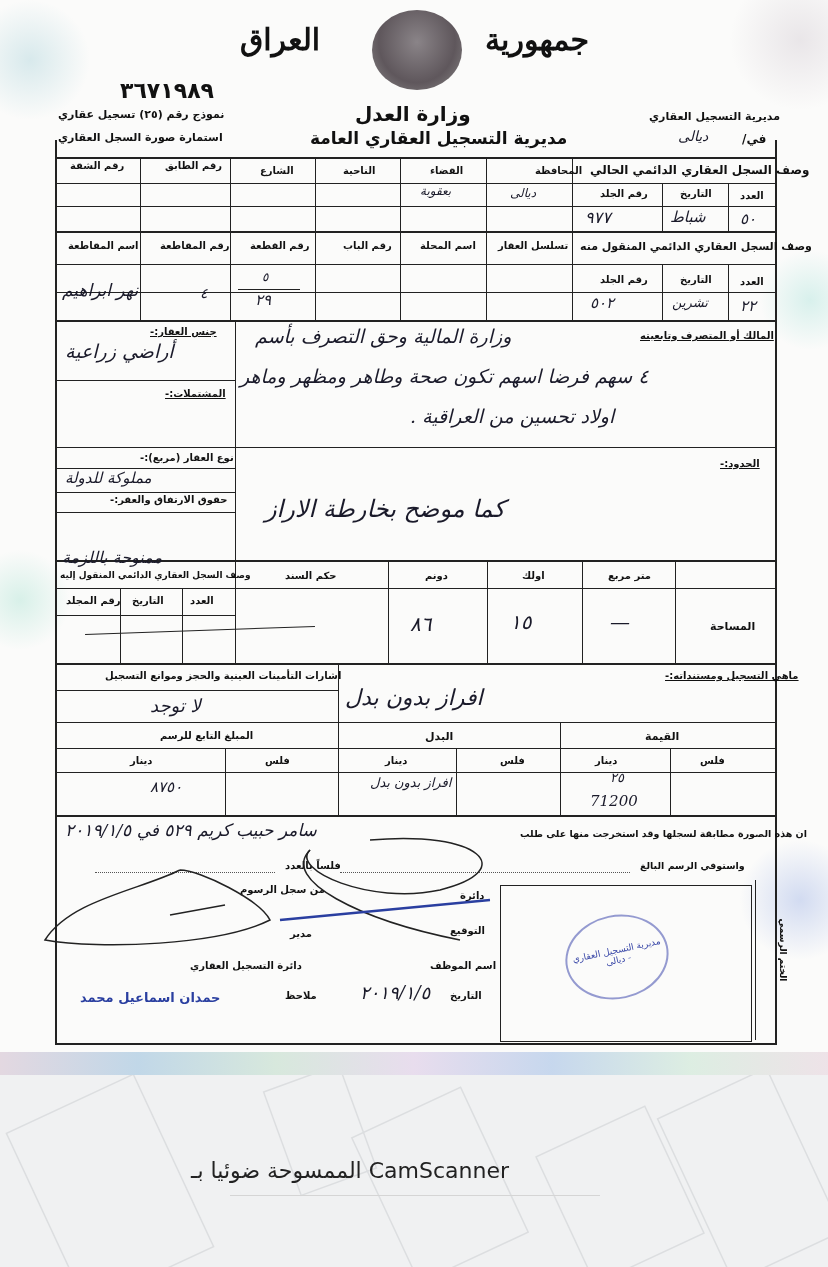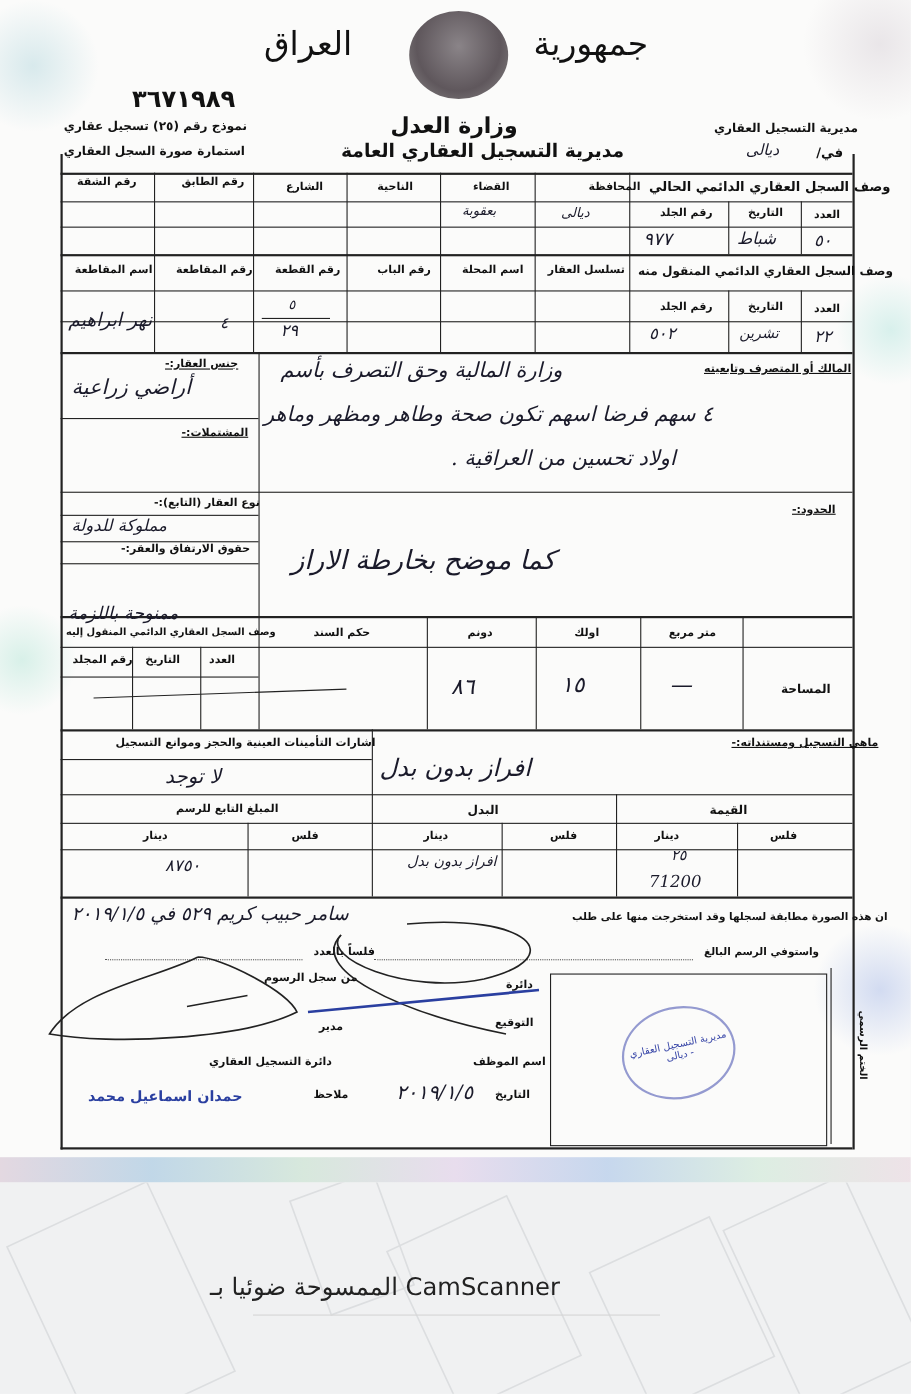--- a/index.html
+++ b/index.html
@@ -13,21 +13,21 @@
      radial-gradient(circle at 800px 900px,rgba(160,180,230,.45) 0,rgba(160,180,230,0) 60px);}
   .bottomstrip{position:absolute;left:0;top:1052px;width:828px;height:24px;background:linear-gradient(90deg,#d9c9d6,#a8c8e0,#c8e0d0,#e0d0e8,#b0c8e8,#d0e8d8,#e8d8e0);opacity:.7;}
   .page{position:absolute;left:55px;top:140px;width:718px;height:905px;border-left:2px solid #222;border-right:2px solid #222;}
   .ar{direction:rtl;font-weight:bold;}
   .hw{font-family:"DejaVu Serif",serif;font-style:italic;color:#1a1a2a;direction:rtl;position:absolute;white-space:nowrap;}
   .abs{position:absolute;}
   .t{position:absolute;font-size:10px;font-weight:bold;direction:rtl;white-space:nowrap;}
   .hline{position:absolute;height:0;border-top:1.5px solid #222;}
   .vline{position:absolute;width:0;border-left:1.2px solid #222;}
   .emblem{position:absolute;left:372px;top:10px;width:90px;height:80px;border-radius:50%;background:radial-gradient(ellipse at 50% 40%,#8a8488 0,#5f575c 60%,#8c8a8a 100%);}
-  .title-big{position:absolute;font-family:"DejaVu Serif",serif;font-size:30px;font-weight:normal;direction:rtl;}
+  .title-big{position:absolute;font-family:"DejaVu Serif",serif;font-size:30px;font-weight:bold;direction:rtl;}
   .cs-bg{position:absolute;left:0;top:1075px;width:828px;height:192px;background:#f0f1f2;}
   .cs-text{position:absolute;left:0;width:700px;top:1158px;text-align:center;font-size:22px;color:#222;font-family:"DejaVu Sans",sans-serif;}
   .cs-line{position:absolute;left:230px;width:370px;top:1195px;border-top:1px solid #d5d5d5;}
   .stamp{position:absolute;left:565px;top:915px;width:100px;height:80px;border-radius:50%;border:2px solid rgba(80,90,180,.6);transform:rotate(-12deg);}
   .dots{position:absolute;border-top:1px dotted #555;height:0;}
 </style>
 </head>
 <body>
 
 <div class="paper">
@@ -137,21 +137,21 @@
 
   <div class="t" style="left:640px;top:330px;text-decoration:underline;">المالك أو المتصرف وتابعيته</div>
   <div class="hw" style="left:255px;top:325px;font-size:19px;">وزارة المالية وحق التصرف بأسم</div>
   <div class="hw" style="left:240px;top:365px;font-size:19px;">٤ سهم فرضا اسهم تكون صحة وطاهر ومظهر وماهر</div>
   <div class="hw" style="left:410px;top:405px;font-size:19px;">اولاد تحسين من العراقية .</div>
 
   <div class="t" style="left:150px;top:326px;text-decoration:underline;">جنس العقار:-</div>
   <div class="hw" style="left:65px;top:340px;font-size:19px;">أراضي زراعية</div>
   <div class="t" style="left:165px;top:388px;text-decoration:underline;">المشتملات:-</div>
 
-  <div class="t" style="left:140px;top:452px;">نوع العقار (التابع):-</div>
+  <div class="t" style="left:140px;top:452px;">نوع العقار (مربع):-</div>
   <div class="hw" style="left:65px;top:469px;font-size:15px;">مملوكة للدولة</div>
   <div class="t" style="left:110px;top:494px;">حقوق الارتفاق والعقر:-</div>
   <div class="hw" style="left:62px;top:512px;font-size:16px;margin-top:36px;">ممنوحة باللزمة</div>
 
   <div class="t" style="left:720px;top:458px;text-decoration:underline;">الحدود:-</div>
   <div class="hw" style="left:265px;top:495px;font-size:24px;">كما موضح بخارطة الاراز</div>
 
   <div class="t" style="left:608px;top:570px;">متر مربع</div>
   <div class="t" style="left:522px;top:570px;">اولك</div>
   <div class="t" style="left:425px;top:570px;">دونم</div>

